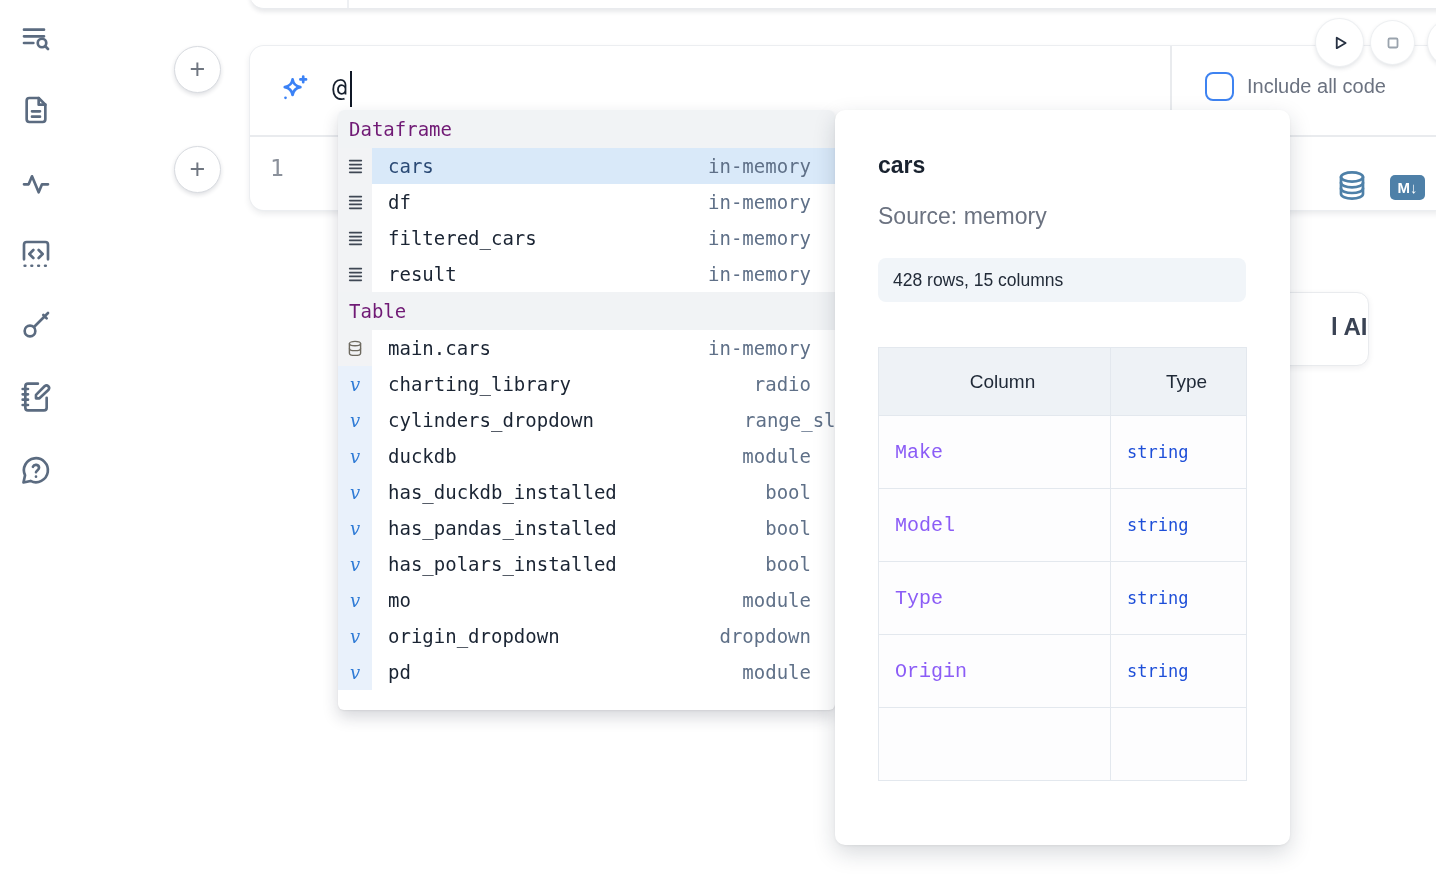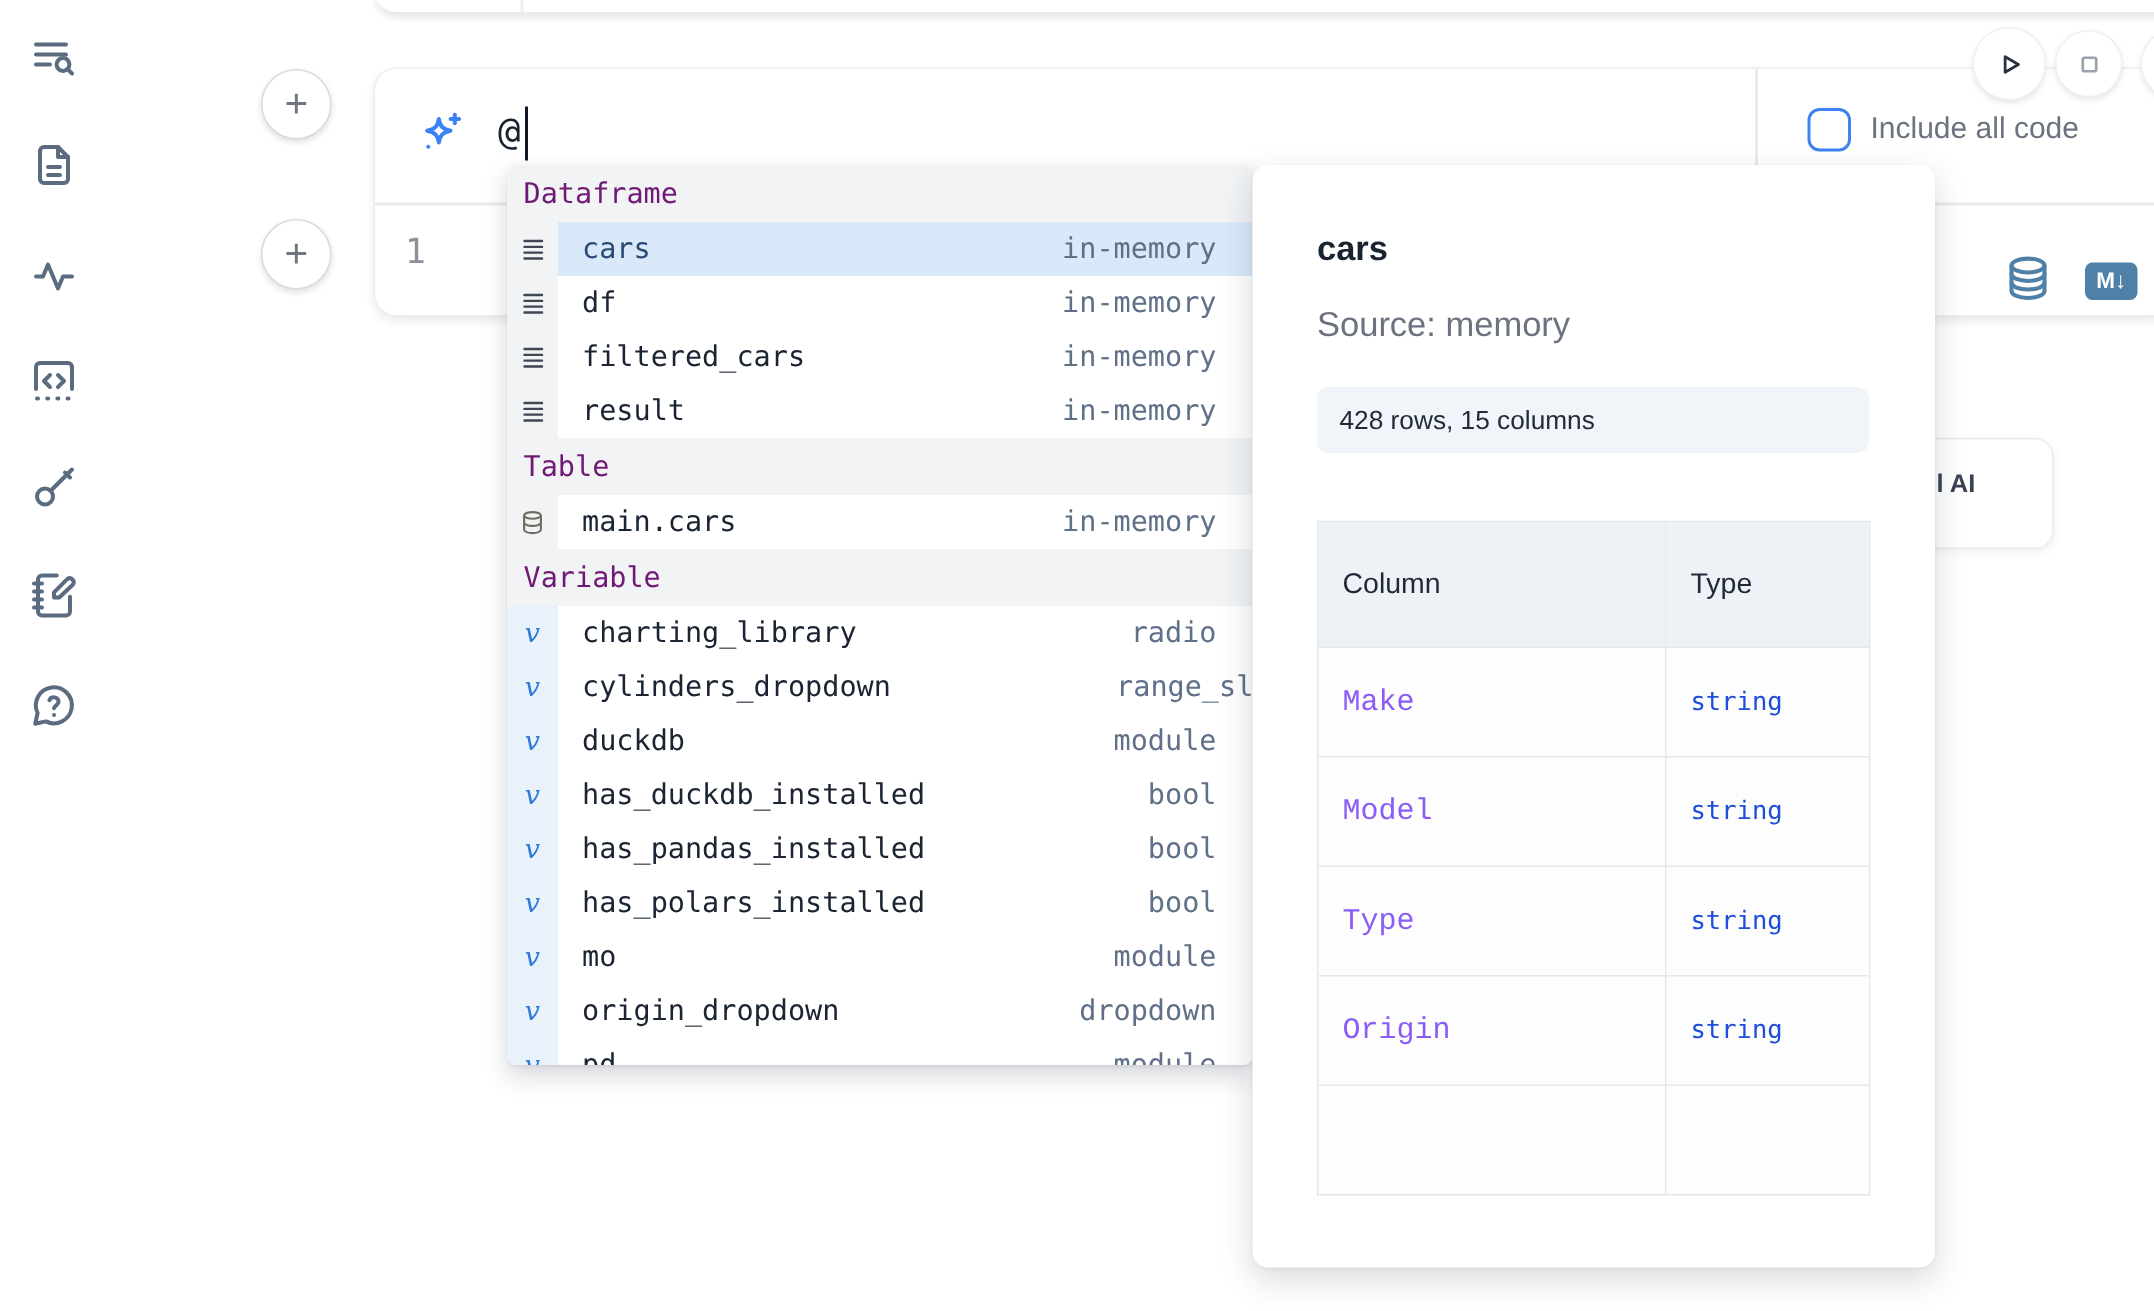--- a/index.html
+++ b/index.html
@@ -45,21 +45,21 @@
   .circle-btn{position:absolute;border-radius:50%;background:#fff;
               box-shadow:0 0 0 1px #eef0f2,0 2px 5px rgba(25,35,55,.16);
               display:flex;align-items:center;justify-content:center;cursor:pointer;z-index:2;}
   .play-btn{left:1316px;top:19px;width:47px;height:47px;color:#273142;}
   .stop-btn{left:1371px;top:21px;width:43px;height:43px;color:#9aa3ad;}
   .edge-btn{left:1428px;top:20px;width:45px;height:45px;}
 
   
   .ai-cut-btn{position:absolute;left:1240px;top:292px;width:127px;height:72px;background:#fff;
               border:1px solid #e9ebee;border-radius:12px;box-shadow:0 2px 6px rgba(25,35,55,.07);z-index:2;}
-  .ai-cut-label{position:absolute;left:50px;top:20px;font-size:17px;font-weight:bold;color:#3a4354;}
+  .ai-cut-label{position:absolute;left:50px;top:20px;font-size:24px;font-weight:bold;color:#3a4354;padding-left:40px;}
 
   
   .dropdown{position:absolute;left:338px;top:110px;width:497px;height:600px;background:#fff;
             border-radius:6px;box-shadow:0 1px 2px rgba(0,0,0,.06),0 7px 16px rgba(25,35,55,.18);
             overflow:hidden;z-index:3;font-family:"DejaVu Sans Mono",monospace;font-size:19px;}
   .dd-header{height:38px;background:#f1f3f5;color:#701a75;display:flex;align-items:center;
              padding-left:11px;box-sizing:border-box;}
   .dd-row{height:36px;display:flex;align-items:center;cursor:pointer;background:#fff;}
   .dd-gutter{width:34px;height:100%;background:#f2f3f5;display:flex;align-items:center;
              justify-content:center;flex:none;}
@@ -75,21 +75,21 @@
   .panel{position:absolute;left:835px;top:110px;width:455px;height:735px;background:#fff;
          border-radius:10px;box-shadow:0 1px 3px rgba(0,0,0,.05),0 8px 22px rgba(25,35,55,.17);z-index:4;}
   .p-title{position:absolute;left:43px;top:42px;font-size:23px;font-weight:bold;color:#19222f;}
   .p-source{position:absolute;left:43px;top:93px;font-size:23px;color:#6b7280;}
   .p-stats{position:absolute;left:43px;top:148px;width:368px;height:44px;background:#f1f5f9;
            border-radius:8px;display:flex;align-items:center;padding-left:15px;box-sizing:border-box;
            font-size:17.5px;color:#222b38;}
   .p-tablewrap{position:absolute;left:43px;top:237px;width:369px;height:465px;overflow:hidden;}
   .p-table{border-collapse:collapse;width:368px;table-layout:fixed;}
   .p-table th,.p-table td{border:1px solid #e3e8ee;text-align:left;padding:0 0 0 16px;box-sizing:border-box;}
-  .p-table th{height:84px;background:#eef2f6;font-weight:normal;font-size:19px;color:#1f2937;}
+  .p-table th{height:68px;background:#eef2f6;font-weight:normal;font-size:19px;color:#1f2937;text-align:center;}
   .p-table td{height:73px;background:#fdfdfe;}
   .p-table td.cname{font-family:Liberation Mono, monospace;font-size:20px;color:#8b5cf6;}
   .p-table td.ctype{font-family:"DejaVu Sans Mono",monospace;font-size:17px;color:#1d4ed8;}
   .col-c{width:232px;} .col-t{width:136px;}
 </style>
 </head>
 <body>
 
 <div class="canvas">
 
@@ -235,21 +235,20 @@
         <div class="dd-gutter">
           <svg viewBox="0 0 16 17" width="16" height="17" fill="none" stroke="#6e6a60" stroke-width="1.4">
             <ellipse cx="8" cy="3.6" rx="5.6" ry="2.2"></ellipse>
             <path d="M2.4 3.6v9.6c0 1.2 2.5 2.2 5.6 2.2s5.6-1 5.6-2.2V3.6"></path>
             <path d="M2.4 8.4c0 1.2 2.5 2.2 5.6 2.2s5.6-1 5.6-2.2"></path>
           </svg>
         </div>
         <span class="dd-name">main.cars</span>
         <span class="dd-type">in-memory</span>
       </div>
-      <div class="dd-header">Variable</div>
       <div class="dd-row var">
         <div class="dd-gutter">
           <span class="v-glyph">v</span>
         </div>
         <span class="dd-name">charting_library</span>
         <span class="dd-type">radio</span>
       </div>
       <div class="dd-row var">
         <div class="dd-gutter">
           <span class="v-glyph">v</span>

